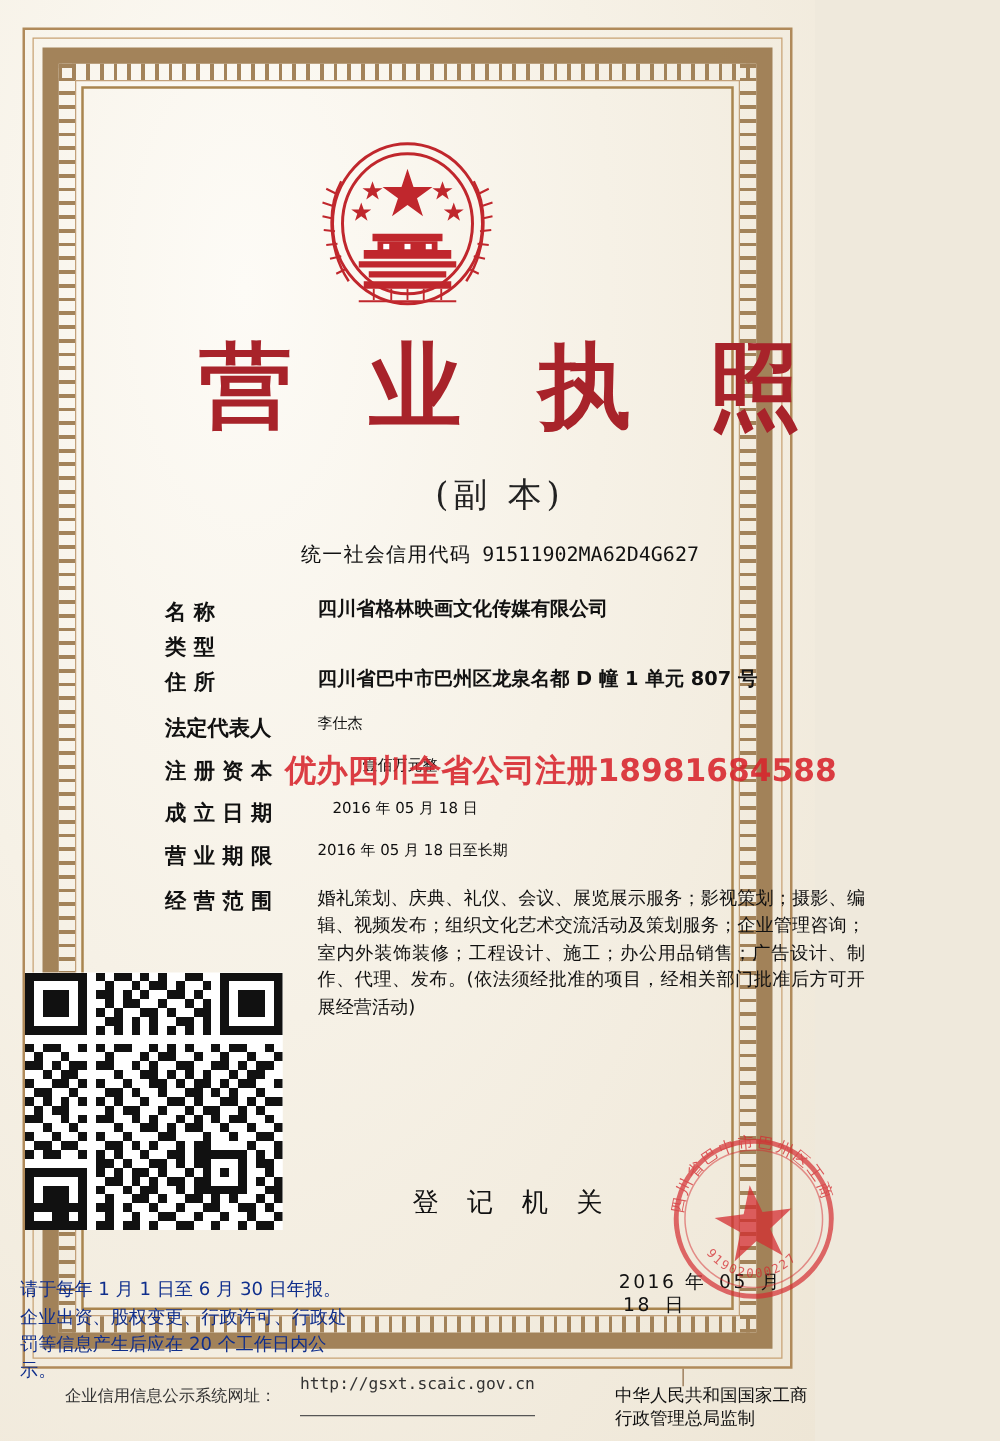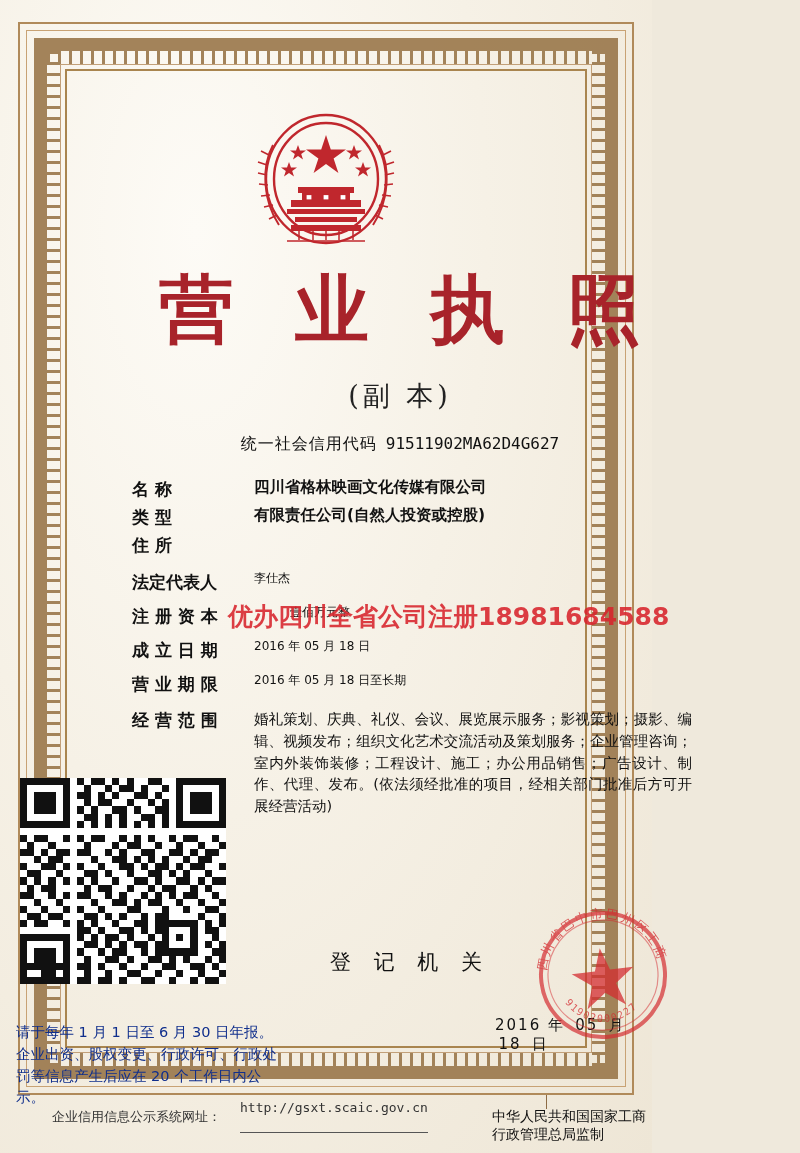--- a/index.html
+++ b/index.html
@@ -219,40 +219,40 @@
     <div class="row">
       <div class="lbl">
           <span>名    称</span>
         </div>
       <div class="val bold">四川省格林映画文化传媒有限公司</div>
     </div>
     <div class="row">
       <div class="lbl">
           <span>类    型</span>
         </div>
-      <div class="val bold">有限责任公司(自然人投资或控股)</div>
     </div>
     <div class="row">
       <div class="lbl">
           <span>住    所</span>
         </div>
+      <div class="val bold">四川省巴中市巴州区龙泉名都 D 幢 1 单元 807 号</div>
     </div>
     <div class="row" style="margin-top:14px;">
       <div class="lbl">
           <span>法定代表人</span>
         </div>
       <div class="val">李仕杰</div>
     </div>
     <div class="row" style="margin-top:11px;gap:36px;">
       <div class="lbl">
           <span>注 册 资 本</span>
         </div>
       <div class="val">壹佰万元整</div>
     </div>
-    <div class="row" style="margin-top:11px;">
+    <div class="row" style="margin-top:11px;gap:12px;">
       <div class="lbl">
           <span>成 立 日 期</span>
         </div>
       <div class="val num">2016 年 05 月 18 日</div>
     </div>
     <div class="row" style="margin-top:11px;">
       <div class="lbl">
           <span>营 业 期 限</span>
         </div>
       <div class="val num">2016 年 05 月 18 日至长期</div>

